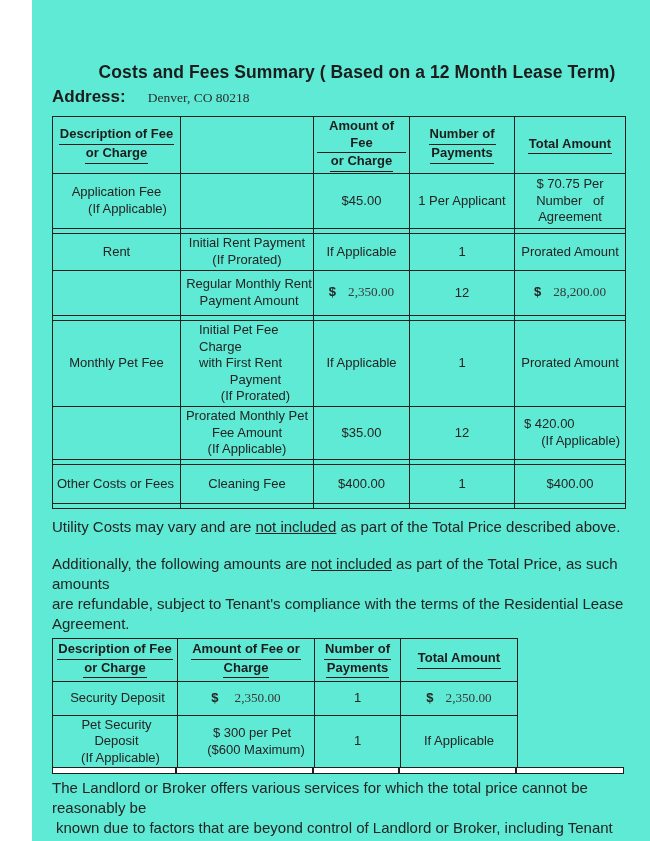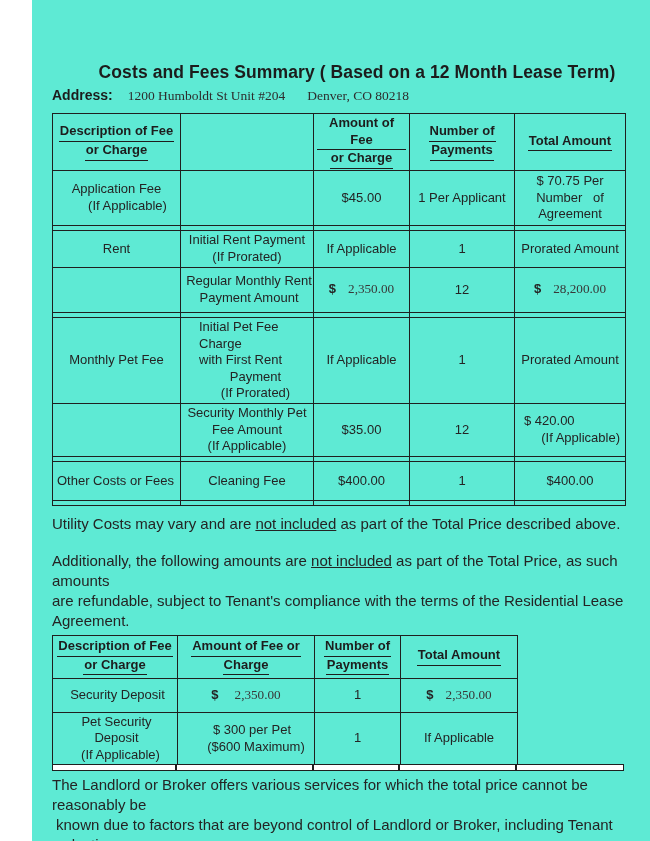--- a/index.html
+++ b/index.html
@@ -7,21 +7,21 @@
     position:relative; width:650px; height:841px; background:#5eead4;
     font-family:"Liberation Sans","DejaVu Sans",sans-serif; color:#222;
     overflow:hidden;
     margin-left:32px;
   }
   .title {
     margin:0; padding-top:62px; text-align:center;
     font-size:17.5px; font-weight:700; color:#1c1c1c; letter-spacing:.1px;
   }
   .addr-row { display:flex; align-items:baseline; margin:4px 0 0 20px; }
-  .addr-label { font-size:14px; font-weight:700; color:#1c1c1c; }
+  .addr-label { font-size:17px; font-weight:700; color:#1c1c1c; }
   .addr-street, .addr-city {
     font-family:"Liberation Serif","DejaVu Serif",serif;
     font-size:13.5px; color:#2e2e2e;
   }
   .addr-street { margin-left:15px; }
   .addr-city   { margin-left:22px; }
 
   table.t { border-collapse:collapse; table-layout:fixed; margin-left:20px; }
   .t th, .t td {
     border:1.6px solid #1f1f1f; padding:1px 3px;
@@ -80,21 +80,20 @@
 </style>
 </head>
 <body>
 
 <div class="page">
 
   <h1 class="title">Costs and Fees Summary ( Based on a 12 Month Lease Term)</h1>
 
   <div class="addr-row">
     <span class="addr-label">Address:</span>
-    <span class="addr-street">1200 Humboldt St Unit #204</span>
     <span class="addr-city">Denver, CO 80218</span>
   </div>
 
   <table class="t t1">
     <colgroup>
       <col style="width:128px">
         <col style="width:133px">
         <col style="width:96px">
       <col style="width:105px">
         <col style="width:111px">
@@ -185,21 +184,21 @@
         <span class="line">(If Prorated)</span>
       </td>
       <td>If Applicable</td>
       <td>1</td>
       <td class="nw" style="padding-left:0;padding-right:0;">Prorated Amount</td>
     </tr>
 
     <tr class="r-pet2">
       <td></td>
       <td>
-        <span class="line">Security Monthly Pet</span>
+        <span class="line">Prorated Monthly Pet</span>
         <span class="line">Fee Amount</span>
         <span class="line">(If Applicable)</span>
       </td>
       <td>$35.00</td>
       <td>12</td>
       <td>
         <span class="line al pl6">$ 420.00</span>
         <span class="line ar pr2">(If Applicable)</span>
       </td>
     </tr>

